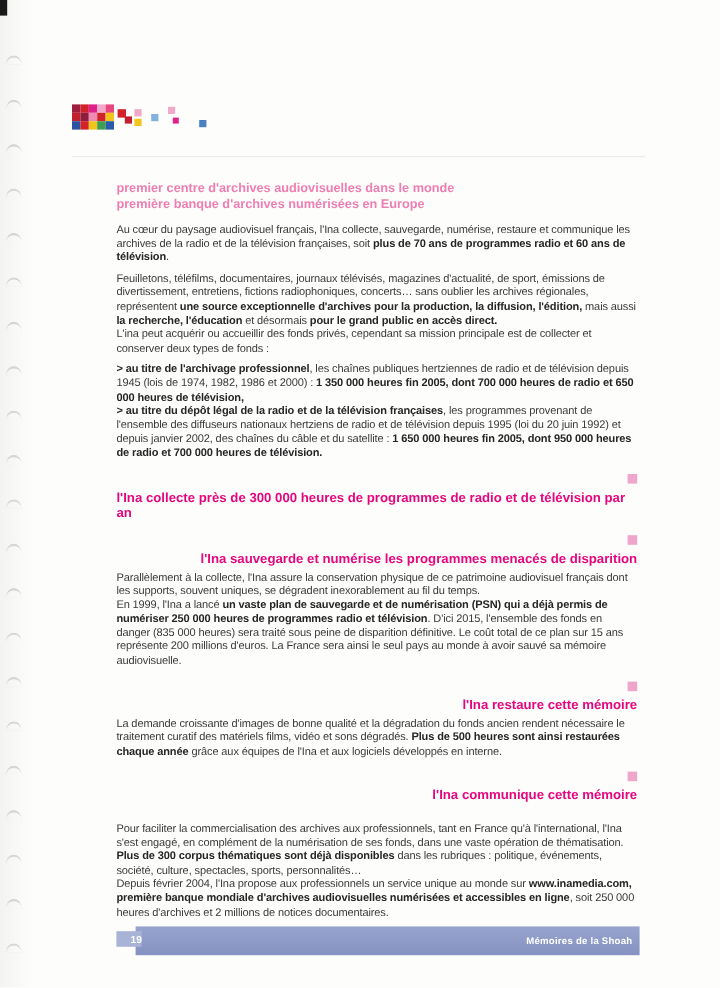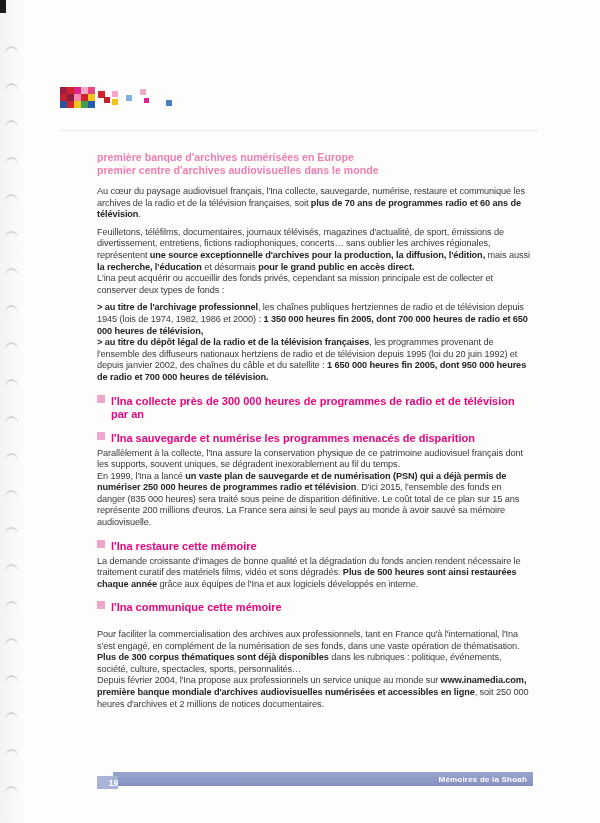--- a/index.html
+++ b/index.html
@@ -23,24 +23,24 @@
   .page-title{position:absolute;left:125px;top:4px;font-size:15px;font-weight:bold;
     color:#1c1c1c;letter-spacing:.2px;white-space:nowrap;}
   .header-rule{position:absolute;left:60px;top:130px;width:478px;height:1px;background:#ececea;}
   
   .content{position:absolute;left:97px;top:151px;width:434px;}
   .lead{color:#ee7eb2;font-weight:bold;font-size:10.6px;line-height:13px;margin:0 0 9px 0;}
   .para{margin:0 0 6px 0;font-size:9.2px;line-height:11.6px;letter-spacing:-0.1px;
     white-space:pre-line;}
   .para .b{font-weight:bold;color:#262626;}
   .section-heading{margin:11px 0 3px 0;font-size:11px;font-weight:bold;color:#e5067f;
-    line-height:13px;display:flex;align-items:flex-start;gap:6px;}
+    line-height:13px;display:flex;align-items:flex-end;gap:6px;flex-direction:column;}
   .section-heading .sq{width:8px;height:8px;background:#efa6cb;flex:0 0 auto;display:inline-block;}
   
-  .footer-bar{position:absolute;left:113px;top:772px;width:420px;height:14px;
+  .footer-bar{position:absolute;left:113px;top:772px;width:420px;height:24px;
     background:linear-gradient(180deg,#98a4cd,#8592c1);
     display:flex;align-items:center;justify-content:flex-end;padding-right:6px;box-sizing:border-box;}
   .footer-label{color:#ffffff;font-weight:bold;font-size:8px;letter-spacing:.2px;}
   .page-box{position:absolute;left:97px;top:776px;width:21px;height:13px;background:#a9b3d8;
     display:flex;align-items:center;justify-content:center;}
   .page-num{color:#ffffff;font-size:8.5px;font-weight:bold;margin-left:12px;}
 </style>
 </head>
 <body>
 
@@ -95,22 +95,22 @@
         <div class="mz" style="left: 66px; top: 8px; width: 6px; height: 6px; background: rgb(127, 178, 221);"></div>
         <div class="mz" style="left: 80px; top: 2px; width: 6px; height: 6px; background: rgb(242, 168, 200);"></div>
         <div class="mz" style="left: 84px; top: 11px; width: 5px; height: 5px; background: rgb(224, 33, 138);"></div>
         <div class="mz" style="left: 106px; top: 13px; width: 6px; height: 6px; background: rgb(74, 127, 193);"></div>
       </div>
   </div>
   <div class="header-rule"></div>
 
   <div class="content">
       <div class="lead">
+        <div>premier centre d'archives audiovisuelles dans le monde</div>
         <div>première banque d'archives numérisées en Europe</div>
-        <div>premier centre d'archives audiovisuelles dans le monde</div>
       </div>
       <p class="para"><span>Au cœur du paysage audiovisuel français, l'Ina collecte, sauvegarde, numérise, restaure et communique les archives de la radio et de la télévision françaises, soit </span><span class="b">plus de 70 ans de programmes radio et 60 ans de télévision</span><span>.</span></p>
       <p class="para"><span>Feuilletons, téléfilms, documentaires, journaux télévisés, magazines d'actualité, de sport, émissions de divertissement, entretiens, fictions radiophoniques, concerts… sans oublier les archives régionales, représentent </span><span class="b">une source exceptionnelle d'archives pour la production, la diffusion, l'édition,</span><span> mais aussi </span><span class="b">la recherche, l'éducation</span><span> et désormais </span><span class="b">pour le grand public en accès direct.</span><span>
 L'ina peut acquérir ou accueillir des fonds privés, cependant sa mission principale est de collecter et conserver deux types de fonds :</span></p>
       <p class="para"><span class="b">&gt; au titre de l'archivage professionnel</span><span>, les chaînes publiques hertziennes de radio et de télévision depuis 1945 (lois de 1974, 1982, 1986 et 2000) : </span><span class="b">1 350 000 heures fin 2005, dont 700 000 heures de radio et 650 000 heures de télévision,</span><span>
 </span><span class="b">&gt; au titre du dépôt légal de la radio et de la télévision françaises</span><span>, les programmes provenant de l'ensemble des diffuseurs nationaux hertziens de radio et de télévision depuis 1995 (loi du 20 juin 1992) et depuis janvier 2002, des chaînes du câble et du satellite : </span><span class="b">1 650 000 heures fin 2005, dont 950 000 heures de radio et 700 000 heures de télévision.</span></p>
       <div class="section-heading">
         <span class="sq"></span>
         <span>l'Ina collecte près de 300 000 heures de programmes de radio et de télévision par an</span>
       </div>

